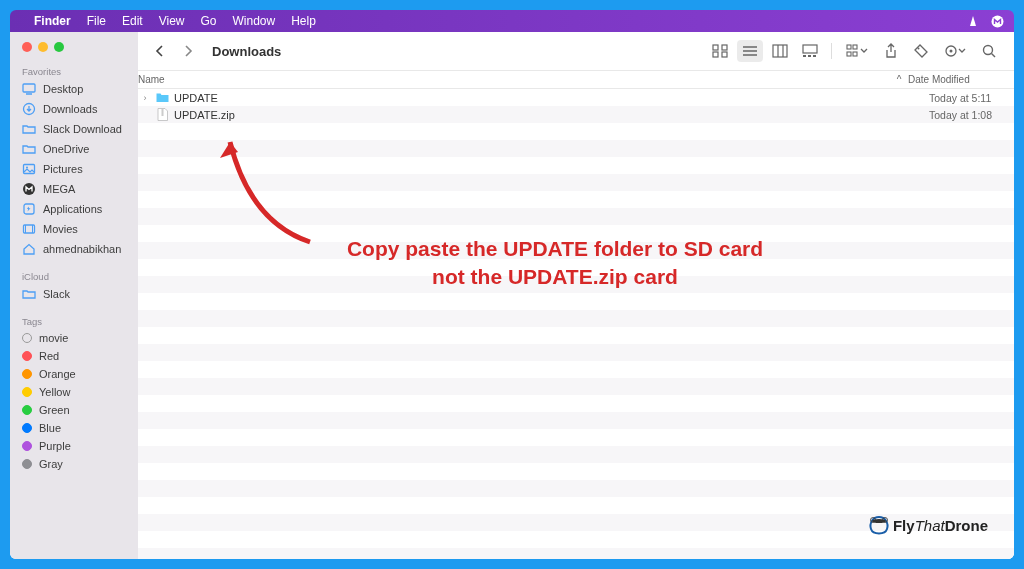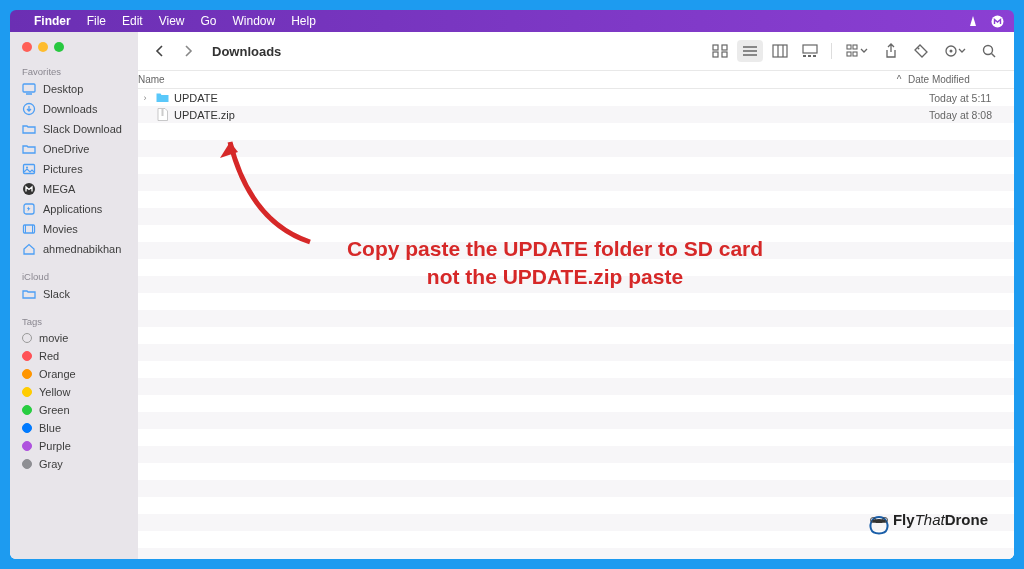--- a/index.html
+++ b/index.html
@@ -48,21 +48,21 @@
 .file-row .fname { flex: 1; display: flex; align-items: flex-end; gap: 5px; padding-left: 4px; }
 .file-row .ficon { width: 13px; height: 13px; display: flex; align-items: center; justify-content: center; }
 .file-row .fdate { width: 85px; color: #666; font-size: 10.5px; padding-right: 6px; text-align: left; }
 .stripe { height: 17px; }
 .stripe:nth-child(even) { background: #f7f6f8; }
 
 .annotation { position: absolute; pointer-events: none; }
 .arrow-svg { position: absolute; left: 200px; top: 90px; }
 .ann-text { position: absolute; left: 280px; top: 203px; color: #d62828; font-weight: 700; font-size: 21px; text-align: center; line-height: 1.35; width: 530px; }
 
-.watermark { position: absolute; right: 26px; bottom: 20px; display: flex; align-items: flex-start; font-size: 15px; color: #222; }
+.watermark { position: absolute; right: 26px; bottom: 20px; display: flex; align-items: center; font-size: 15px; color: #222; }
 .watermark .logo { width: 28px; height: 28px; }
 .watermark b { font-weight: 800; }
 .watermark i { font-style: italic; font-weight: 400; }
 
 svg { display: block; }
 </style>
 </head>
 <body>
 
 <div class="menubar">
@@ -332,21 +332,21 @@
         <span class="disc"></span>
         <span class="fname">
           <span class="ficon">
               <svg width="11" height="13" viewBox="0 0 11 13">
                 <path d="M1 0.5 L8 0.5 L10.5 3 L10.5 12.5 L1 12.5 Z" fill="#fff" stroke="#bbb" stroke-width="0.8"></path>
                 <rect x="4.5" y="1" width="2" height="7" fill="#ccc"></rect>
               </svg>
             </span>
           <span>UPDATE.zip</span>
         </span>
-        <span class="fdate">Today at 8:08</span>
+        <span class="fdate">Today at 1:08</span>
       </div>
       <div id="stripes">
           <div class="stripe"></div>
           <div class="stripe"></div>
           <div class="stripe"></div>
           <div class="stripe"></div>
           <div class="stripe"></div>
           <div class="stripe"></div>
           <div class="stripe"></div>
           <div class="stripe"></div>
@@ -371,21 +371,21 @@
         </div>
     </div>
   </div>
 
   <svg class="annotation arrow-svg" width="140" height="130" viewBox="0 0 140 130">
     <path d="M 100 120 Q 40 100 20 20" fill="none" stroke="#d62828" stroke-width="5"></path>
     <path d="M 20 20 L 10 36 L 28 30 Z" fill="#d62828"></path>
   </svg>
   <div class="annotation ann-text">
     <div>Copy paste the UPDATE folder to SD card</div>
-    <div>not the UPDATE.zip paste</div>
+    <div>not the UPDATE.zip card</div>
   </div>
 
   <div class="watermark">
     <span class="logo">
         <svg width="28" height="28" viewBox="0 0 28 28">
           <path d="M14 6 C 20 6 24 12 22 18 C 20 24 8 24 6 18 C 4 12 8 6 14 6 Z" fill="none" stroke="#1a5ea8" stroke-width="2"></path>
           <ellipse cx="14" cy="10" rx="7" ry="2" fill="#333"></ellipse>
           <circle cx="8" cy="9" r="2.5" fill="none" stroke="#333" stroke-width="0.8"></circle>
           <circle cx="20" cy="9" r="2.5" fill="none" stroke="#333" stroke-width="0.8"></circle>
         </svg>

